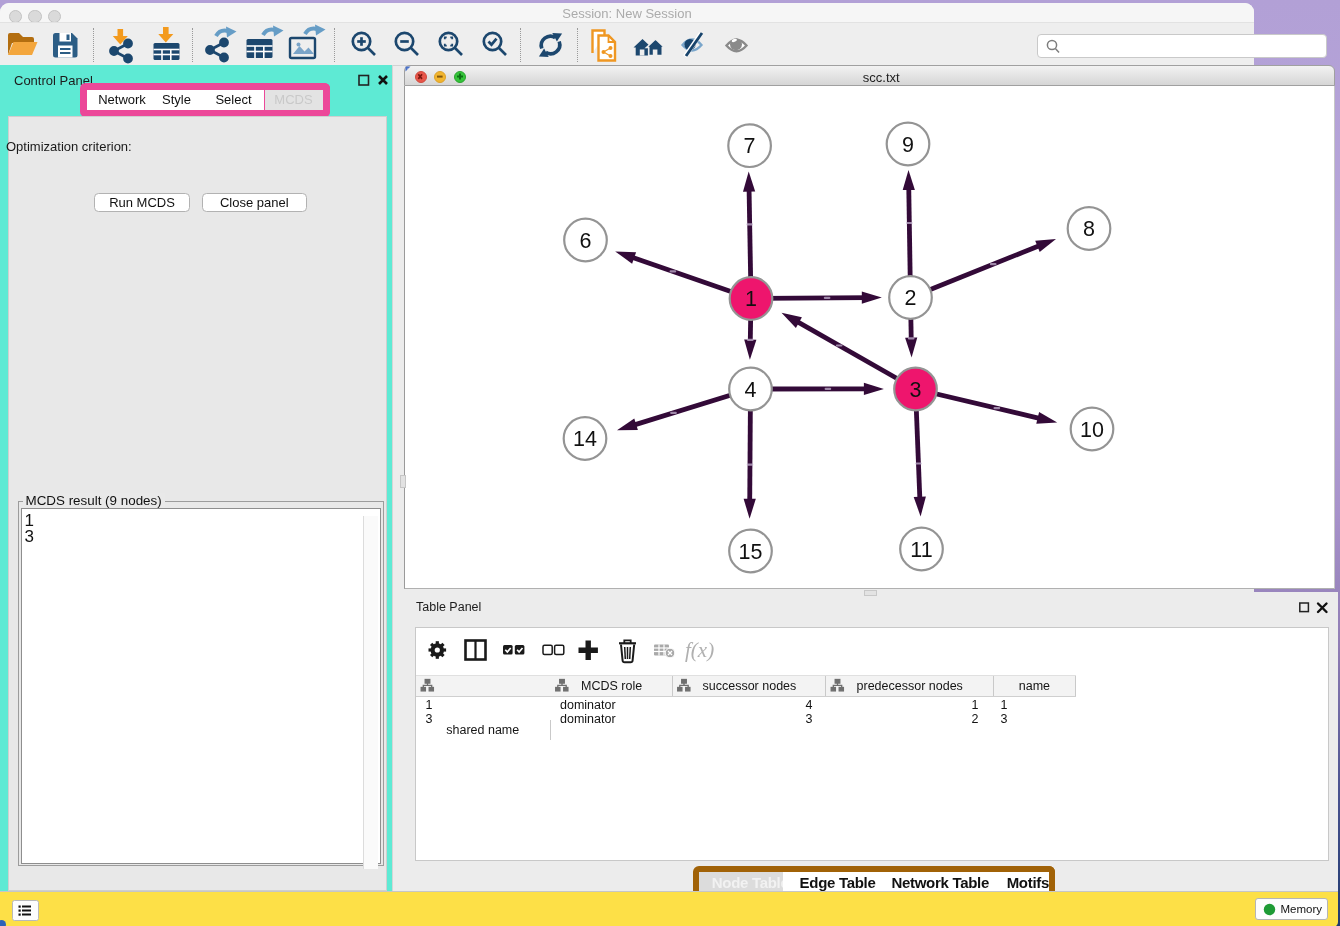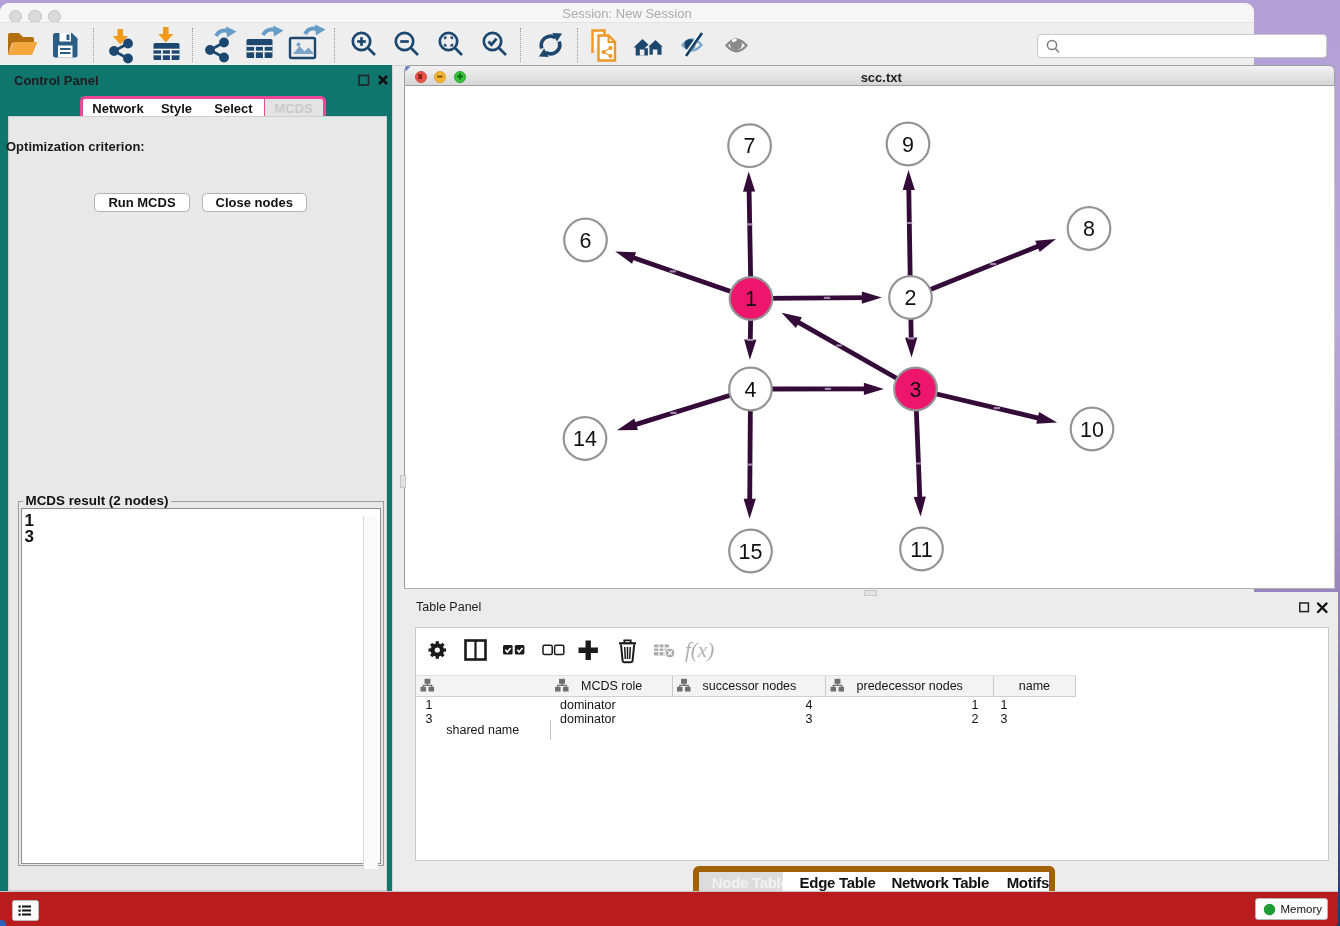--- a/index.html
+++ b/index.html
@@ -6,47 +6,47 @@
  font-family:"Liberation Sans",sans-serif;
  background:linear-gradient(180deg,#b2a0d6 0%,#b8a7da 35%,#a893cb 55%,#8f7cb4 70%,#4b5390 85%,#1f3a70 100%);}
 #win{position:absolute;left:0;top:3px;width:1254px;height:923px;background:#ececec;border-radius:9px 9px 5px 5px;}
 #titlebar{position:absolute;left:0;top:0;width:100%;height:19px;background:#f6f6f6;border-radius:9px 9px 0 0;}
 .tl{position:absolute;top:6.5px;width:11.5px;height:11.5px;border-radius:50%;background:#dadada;border:0.5px solid #c3c3c3;}
 #wtitle{position:absolute;left:0;top:3px;width:100%;text-align:center;font-size:13px;color:#ababab;}
 #toolbar{position:absolute;left:0;top:19px;width:100%;height:42px;background:#eeeeee;border-top:1px solid #e2e2e2;border-bottom:1px solid #d2d2d2;}
 .tsep{position:absolute;top:5px;height:34px;width:0;border-left:1px dotted #9a9a9a;}
 #search{position:absolute;left:1037px;top:11px;width:288px;height:22px;background:#fff;border:1px solid #c9c9c9;border-radius:4px;}
 
-#cpanel{position:absolute;left:0;top:62px;width:392px;border-right:1px solid #d5d5d5;height:825.5px;background:#0f766e;font-weight:bold;}
+#cpanel{position:absolute;left:0;top:62px;width:392px;border-right:1px solid #d5d5d5;height:825.5px;background:#5eead4;}
 #cphead{position:absolute;left:14px;top:8px;font-size:13px;color:#1c1c1c;}
-.tab{position:absolute;top:31px;height:19.5px;line-height:19.5px;line-height:19px;background:#fff;border:3px solid #ec4899;font-size:13px;color:#111;text-align:center;}
+.tab{position:absolute;top:18px;height:19.5px;line-height:19.5px;line-height:19px;background:#fff;border:7px solid #ec4899;font-size:13px;color:#111;text-align:center;}
 #cpbox{position:absolute;left:8px;top:51px;width:377px;height:773px;background:#e8e8e8;border:1px solid #cfcfcf;}
 #optlabel{position:absolute;left:6px;top:73.5px;width:388px;text-align:left;font-size:13px;color:#1a1a1a;}
 #dropdown{position:absolute;left:44px;top:94.5px;width:309px;height:17px;background:#fff;border:1px solid #b2b2b2;border-radius:4px;font-size:13.5px;color:#111;line-height:17px;padding-left:12px;box-sizing:content-box;}
 .btn{position:absolute;top:127.5px;height:17px;line-height:17px;background:#fff;border:1px solid #b2b2b2;border-radius:4.5px;font-size:13px;color:#111;text-align:center;}
 #fieldset{position:absolute;left:17.5px;top:435.5px;width:364px;height:363px;border:1px solid #9c9c9c;}
 #legend{position:absolute;left:4px;top:-8.5px;background:#e9e9e9;padding:0 3px;font-size:13.4px;color:#111;}
 #resultbox{position:absolute;left:2px;top:6px;width:360px;height:356px;background:#fff;border:1px solid #8e8e8e;font-size:17px;color:#111;line-height:16.5px;padding:4px 0 0 3px;box-sizing:border-box;}
 #rscroll{position:absolute;right:2px;top:7px;width:14px;height:353px;background:#fafafa;border-left:1px solid #dcdcdc;}
 
 #nwin{position:absolute;left:404px;top:62px;width:930.5px;height:523.5px;}
-#ntitle{position:absolute;left:0;top:0;width:100%;height:21px;background:linear-gradient(180deg,#f2f2f2,#d6d6d6);border:1px solid #a0a0a0;border-radius:6px 6px 0 0;box-sizing:border-box;font-weight:bold;}
+#ntitle{position:absolute;left:0;top:0;width:100%;height:21px;background:linear-gradient(180deg,#f2f2f2,#d6d6d6);border:1px solid #a0a0a0;border-radius:6px 6px 0 0;box-sizing:border-box;}
 #ntext{position:absolute;left:12px;top:3.5px;width:100%;text-align:center;font-size:13px;color:#222;}
 #ncanvas{position:absolute;left:0;top:21px;width:100%;height:502.5px;background:#fff;border-left:1px solid #9a9a9a;border-right:1px solid #c6c6c6;border-bottom:1px solid #b0b0b0;box-sizing:border-box;}
 .light{position:absolute;top:4.5px;width:12px;height:12px;border-radius:50%;box-sizing:border-box;}
 
 #tpanel{position:absolute;left:394px;top:589px;width:943.5px;height:298.5px;background:#ececec;}
 #tphead{position:absolute;left:22px;top:8px;font-size:12.5px;color:#1c1c1c;}
 #tbox{position:absolute;left:20.5px;top:34.5px;width:912px;height:232px;background:#fff;border:1px solid #c8c8c8;}
 #thdr{position:absolute;left:0px;top:47px;width:660.5px;height:20px;background:#f3f3f3;border-top:1px solid #e0e0e0;border-bottom:1px solid #cfcfcf;}
 .hc{position:absolute;top:0;height:20px;border-right:1px solid #c9c9c9;font-size:12.5px;color:#151515;text-align:center;line-height:20px;}
 .rowt{position:absolute;font-size:12.5px;color:#131313;height:15px;line-height:15px;}
 .btab{position:absolute;top:273.5px;height:19.5px;font-weight:bold;letter-spacing:-0.3px;line-height:21px;background:#fff;border:6px solid #a16207;font-size:15px;color:#111;text-align:right;}
 
-#sbar{position:absolute;left:0;top:887.5px;width:1337.5px;height:35.5px;background:#b91c1c;border-top:1px solid #c6c6c6;border-radius:0 0 5px 5px;}
+#sbar{position:absolute;left:0;top:887.5px;width:1337.5px;height:35.5px;background:#fde047;border-top:1px solid #c6c6c6;border-radius:0 0 5px 5px;}
 #listbtn{position:absolute;left:11.5px;top:8px;width:25px;height:19px;background:#fdfdfd;border:1px solid #b9b9b9;border-radius:2.5px;}
 #membtn{position:absolute;left:1254.5px;top:6.5px;width:73px;height:21.5px;background:#fdfdfd;border:1px solid #b5b5b5;border-radius:3px;box-sizing:border-box;}
 </style></head>
 <body>
 <div id="win">
   <div id="titlebar">
     <div class="tl" style="left:8.5px;"></div>
     <div class="tl" style="left:28px;"></div>
     <div class="tl" style="left:47.8px;"></div>
     <div id="wtitle">Session: New Session</div>
@@ -203,23 +203,23 @@
       <rect x="2" y="1.5" width="9.5" height="9.5" fill="none" stroke="#222" stroke-width="1.6"></rect>
       <path d="M22,2 L30,10 M30,2 L22,10" stroke="#111" stroke-width="2.6"></path>
     </svg>
     <div class="tab" style="left:80px;width:70px;border-radius:5.5px 0 0 5.5px;">Network</div>
     <div class="tab" style="left:150.5px;width:52px;border-left:none;">Style</div>
     <div class="tab" style="left:203px;width:61px;border-left:none;">Select</div>
     <div class="tab" style="left:264.5px;width:58px;border-left:none;border-radius:0 5.5px 5.5px 0;background:#e3e3e3;color:#c9c9c9;">MCDS</div>
     <div id="cpbox"></div>
     <div id="optlabel">Optimization criterion:</div>
     <div class="btn" style="left:94px;width:94px;">Run MCDS</div>
-    <div class="btn" style="left:202px;width:102.5px;">Close nodes</div>
+    <div class="btn" style="left:202px;width:102.5px;">Close panel</div>
     <div id="fieldset">
-      <div id="legend">MCDS result (2 nodes)</div>
+      <div id="legend">MCDS result (9 nodes)</div>
       <div id="resultbox">1<br>3<div id="rscroll"></div></div>
     </div>
   </div>
   <div id="nwin">
     <div id="ntitle">
       <div class="light" style="left:9.5px;background:#e8564a;border:1px solid #cf4a3e;"></div>
       <div class="light" style="left:29.3px;background:#f2b52e;border:1px solid #dba12b;"></div>
       <div class="light" style="left:49px;background:#35c43a;border:1px solid #2aa32f;"></div>
       <svg width="72" height="21" style="position:absolute;left:0;top:0">
         <path d="M13.3,8.3 L17,12.9 M17,8.3 L13.3,12.9" stroke="#7c1610" stroke-width="1.7"></path>

